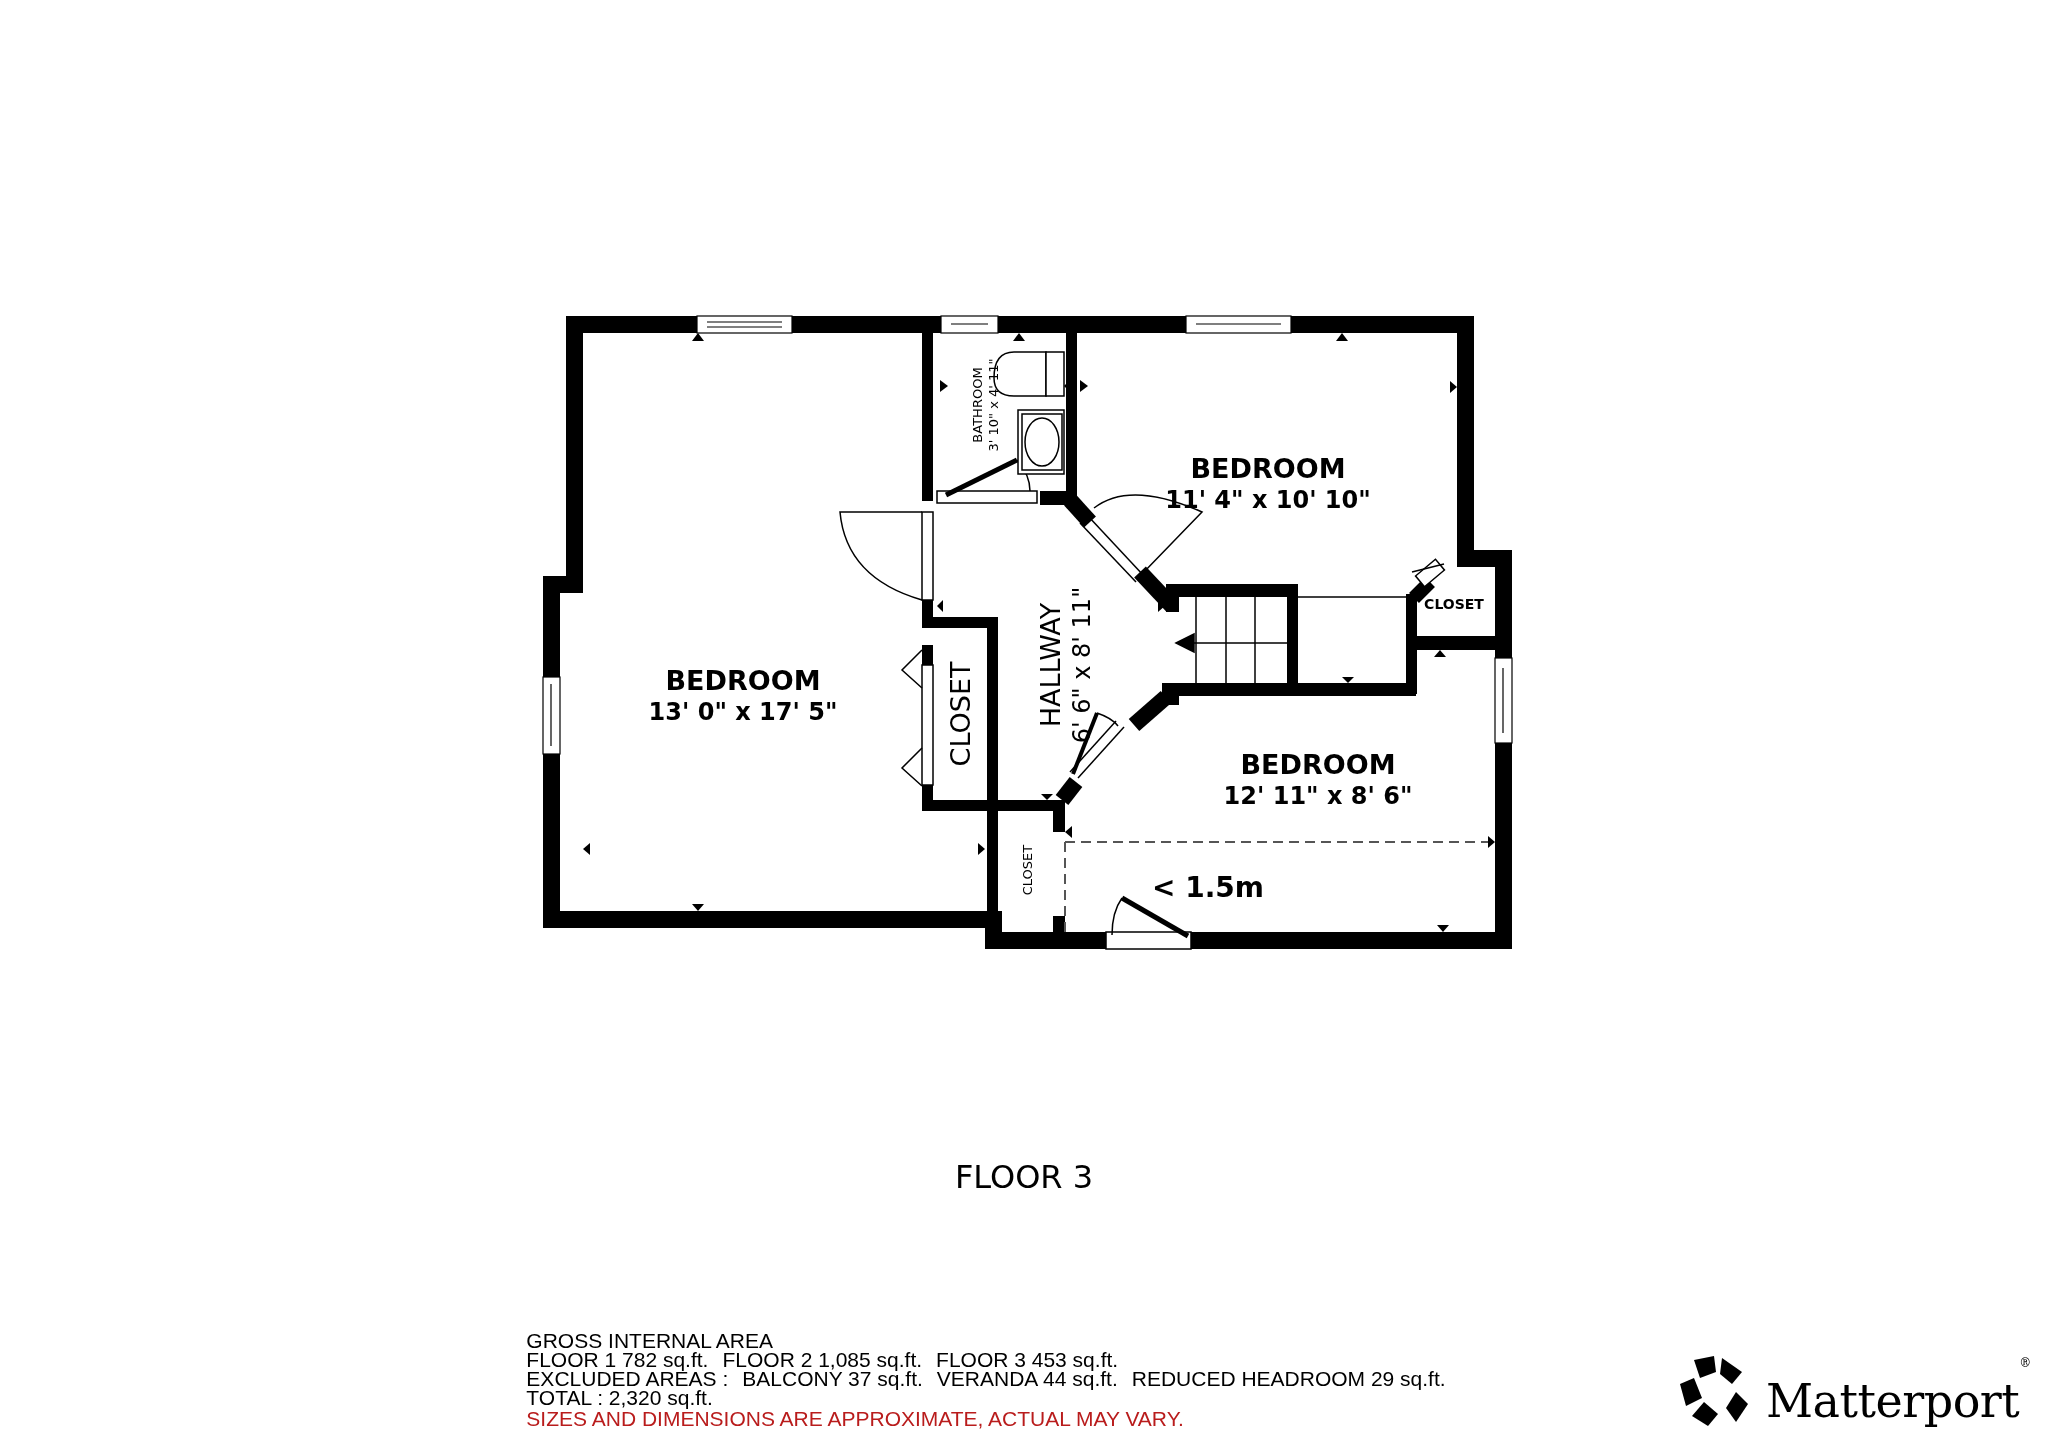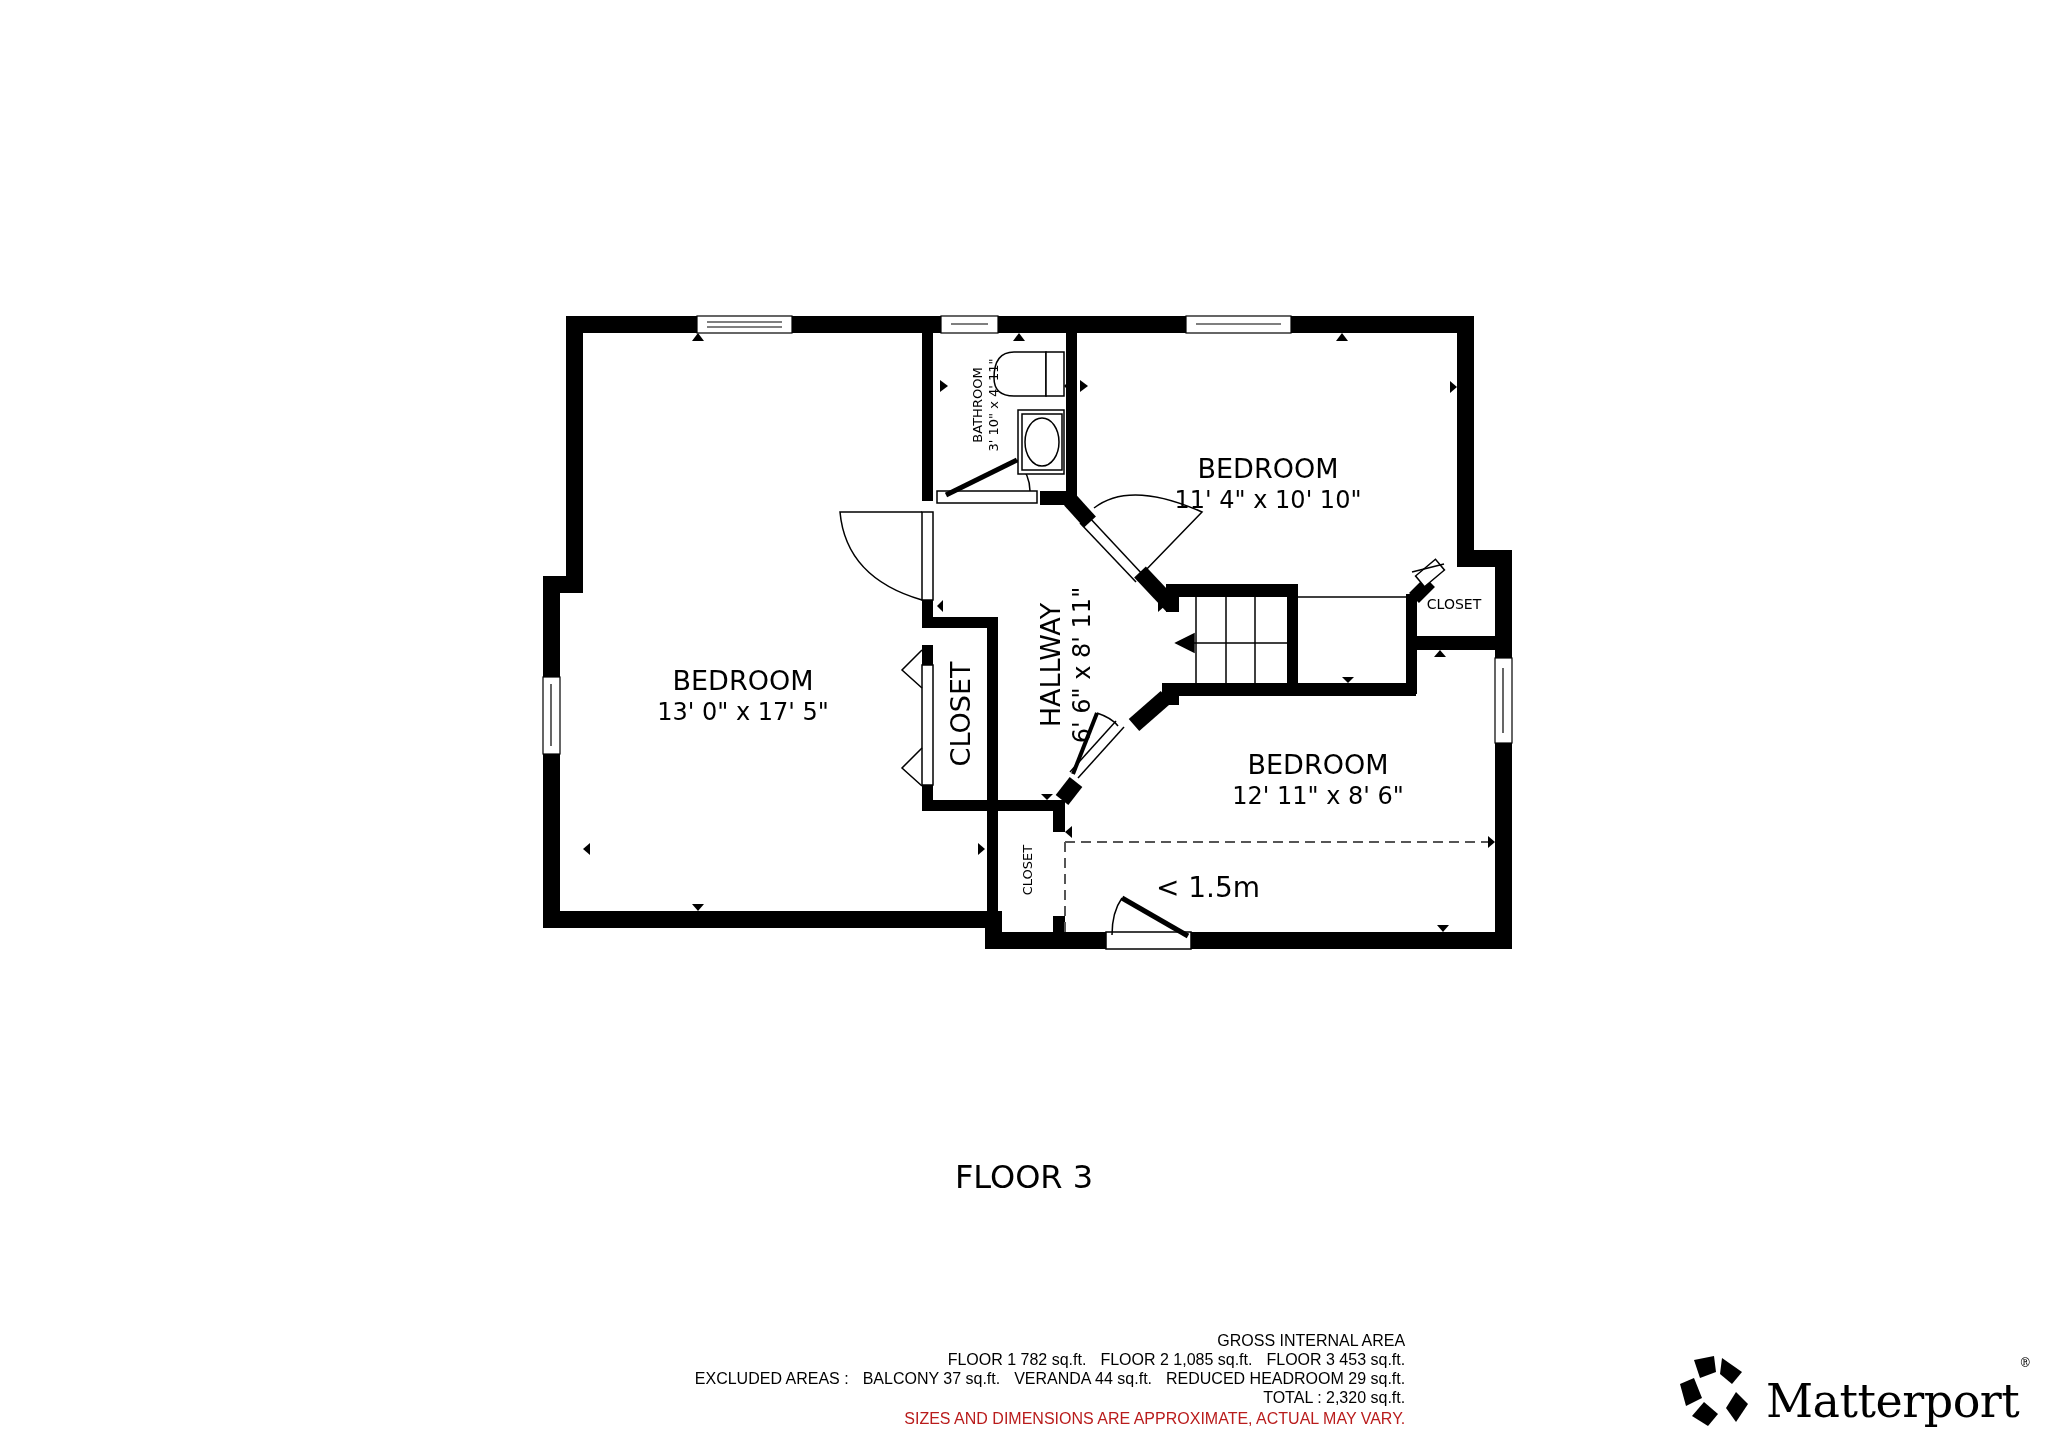--- a/index.html
+++ b/index.html
@@ -2,23 +2,23 @@
 <html><head>
 <meta charset="utf-8">
 <style>
   html, body { margin: 0; padding: 0; background: #ffffff; }
   body { width: 2048px; height: 1448px; position: relative; overflow: hidden; font-family: "DejaVu Sans", sans-serif; color: #000; }
   #plan { position: absolute; left: 0; top: 0; }
   .lbl { position: absolute; text-align: center; white-space: nowrap; font-family: "DejaVu Sans", sans-serif; color: #000; }
   .room-name { font-size: 27px; line-height: 32px; }
   .room-dim { font-size: 24px; line-height: 30px; }
   .rot { transform-origin: center center; transform: translate(-50%,-50%) rotate(-90deg); }
-  .ctr { transform: translate(-50%,-50%); }
+  .ctr { transform: translate(-50%,-50%); font-weight: bold; }
   #floor-label { position: absolute; left: 1024px; top: 1177px; transform: translate(-50%,-50%); font-size: 32px; }
-  #summary { position: absolute; left: 1050px; top: 1331px; transform: translateX(-50%); text-align: right; font-family: "Liberation Sans Narrow", "Liberation Sans", sans-serif; font-size: 16px; line-height: 19px; white-space: nowrap; }
+  #summary { position: absolute; left: 986px; top: 1331px; transform: translateX(-50%); text-align: left; font-family: "Liberation Sans Narrow", "Liberation Sans", sans-serif; font-size: 21px; line-height: 19px; white-space: nowrap; }
   #summary .disclaimer { color: #b91c1c; margin-top: 2px; }
   #summary .row span + span { margin-left: 14px; }
   #brand { position: absolute; left: 1676px; top: 1354px; display: flex; align-items: flex-end; }
   #brand-word { font-family: "DejaVu Serif", serif; font-size: 46px; margin-left: 16px; letter-spacing: -0.5px; }
   #brand-reg { font-size: 12px; vertical-align: top; position: relative; top: -18px; }
 </style>
 </head>
 <body>
 
 <svg id="plan" width="2048" height="1448" viewBox="0 0 2048 1448" xmlns="http://www.w3.org/2000/svg">

